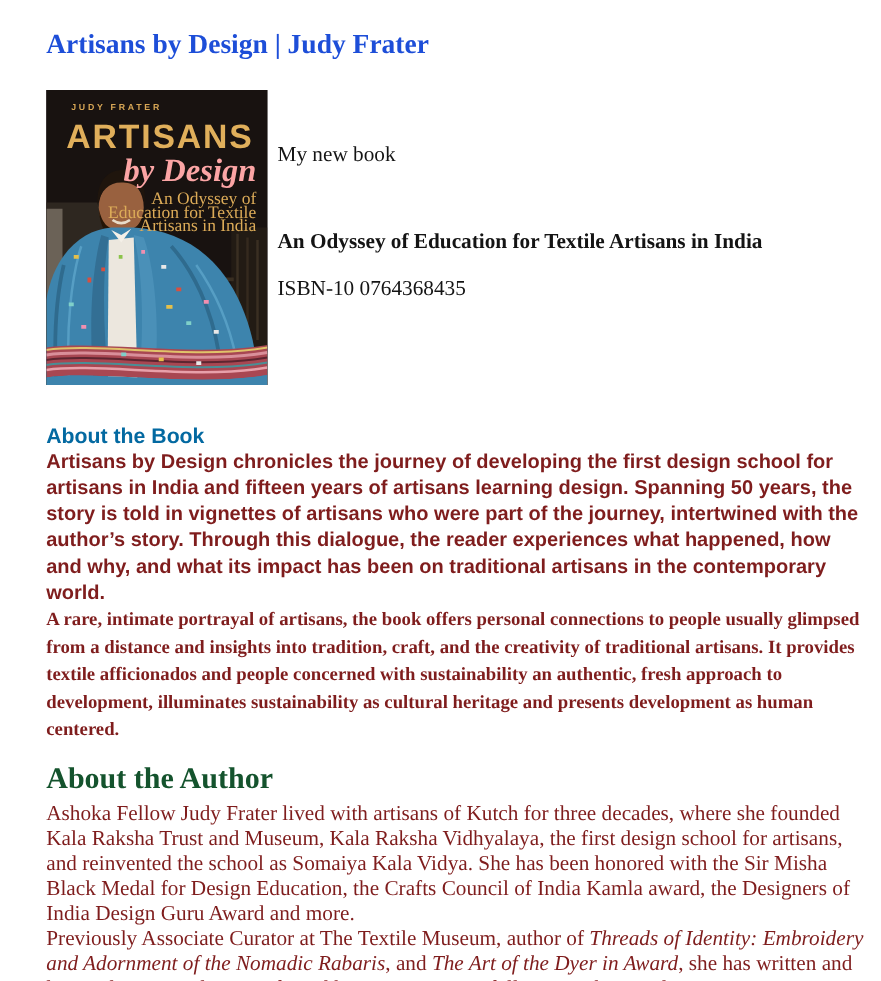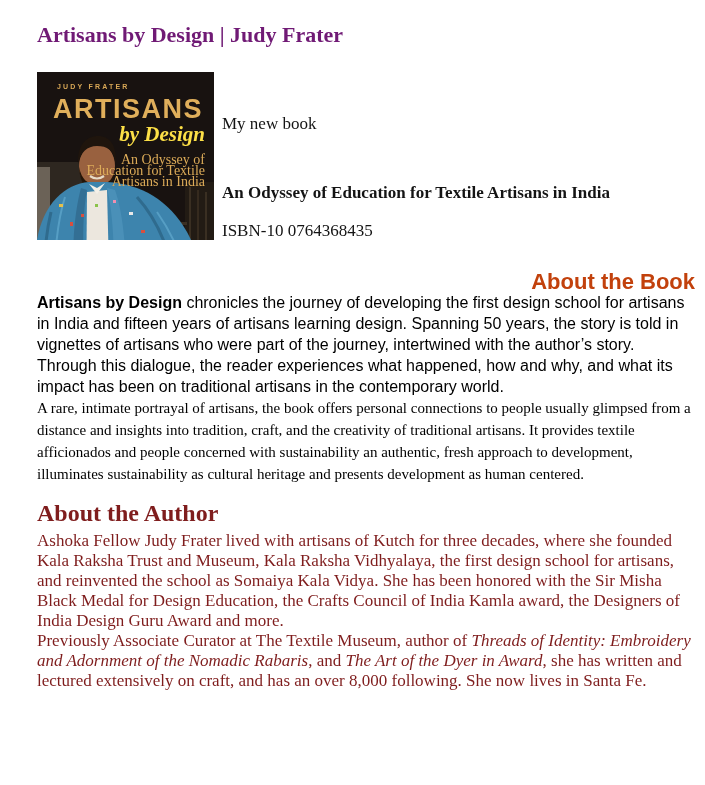--- a/index.html
+++ b/index.html
@@ -11,52 +11,52 @@
     color: #141414;
     overflow: hidden;
   }
   .page { padding: 22px 15px 8px 37px; width: 705px; }
 
   h1.page-title {
     font-family: "Liberation Serif", serif;
     font-weight: bold;
     font-size: 22px;
     line-height: 26px;
-    color: #701a75;
+    color: #1d4ed8;
   }
 
   .media-row { display: flex; margin-top: 24px; }
 
   
   .cover {
     position: relative;
     width: 177px;
-    height: 168px;
+    height: 236px;
     flex: 0 0 177px;
     background: #181210;
     overflow: hidden;
   }
   .cover svg { position: absolute; left: 0; top: 0; }
   .cover-author {
     position: absolute; left: 20px; top: 11px;
     font-family: "Liberation Sans", sans-serif;
     font-weight: bold; font-size: 7px; letter-spacing: 2.2px;
     color: #d8a756; white-space: nowrap;
   }
   .cover-title {
     position: absolute; left: 13px; top: 22px; width: 156px;
     font-family: "Liberation Sans", sans-serif;
     font-weight: bold; font-size: 27px; letter-spacing: 1.5px;
     color: #e0af5b; text-align: center; white-space: nowrap;
   }
   .cover-script {
     position: absolute; right: 9px; top: 50px;
     font-family: "Liberation Serif", serif;
-    font-style: italic; font-weight: bold; font-size: 21px;
-    color: #fde047; white-space: nowrap;
+    font-style: italic; font-weight: bold; font-size: 26px;
+    color: #fca5a5; white-space: nowrap;
   }
   .cover-sub {
     position: absolute; right: 9px; top: 82px;
     font-family: "Liberation Serif", serif;
     font-size: 14px; line-height: 11px;
     color: #dcab58; text-align: right;
   }
 
   
   .announce {
@@ -66,36 +66,36 @@
   .announce p { margin: 0; }
   .announce .sp-a { margin-bottom: 29px; margin-top: 38px; }
   .announce .sp-b { margin-bottom: 18px; }
   .announce .sp-c { margin-bottom: 22px; }
   .announce .bold { font-weight: bold; }
 
   
   .about-book { margin-top: 30px; width: 658px; }
   .about-book h2 {
     font-family: "Liberation Sans", sans-serif;
-    font-size: 22px; line-height: 21px; font-weight: bold; color: #c2410c; text-align: right;
+    font-size: 17px; line-height: 21px; font-weight: bold; color: #0369a1;
   }
   .about-book p {
     font-family: "Liberation Sans", sans-serif;
-    font-size: 16px; line-height: 21px; color: #000000;
+    font-size: 16px; line-height: 21px; color: #7f1d1d; font-weight: bold;
   }
   .about-book .serif-run {
     font-family: "Liberation Serif", serif;
     font-size: 15px;
   }
 
   
   .about-author { margin-top: 14px; width: 660px; }
   .about-author h2 {
     font-family: "Liberation Serif", serif;
-    font-size: 24px; line-height: 29px; font-weight: bold; color: #7f1d1d;
+    font-size: 24px; line-height: 29px; font-weight: bold; color: #14532d;
     margin-bottom: 3px;
   }
   .about-author p {
     font-size: 17px; line-height: 20px; color: #7f1d1d;
   }
 </style>
 </head>
 <body>
 
 <div class="page">

